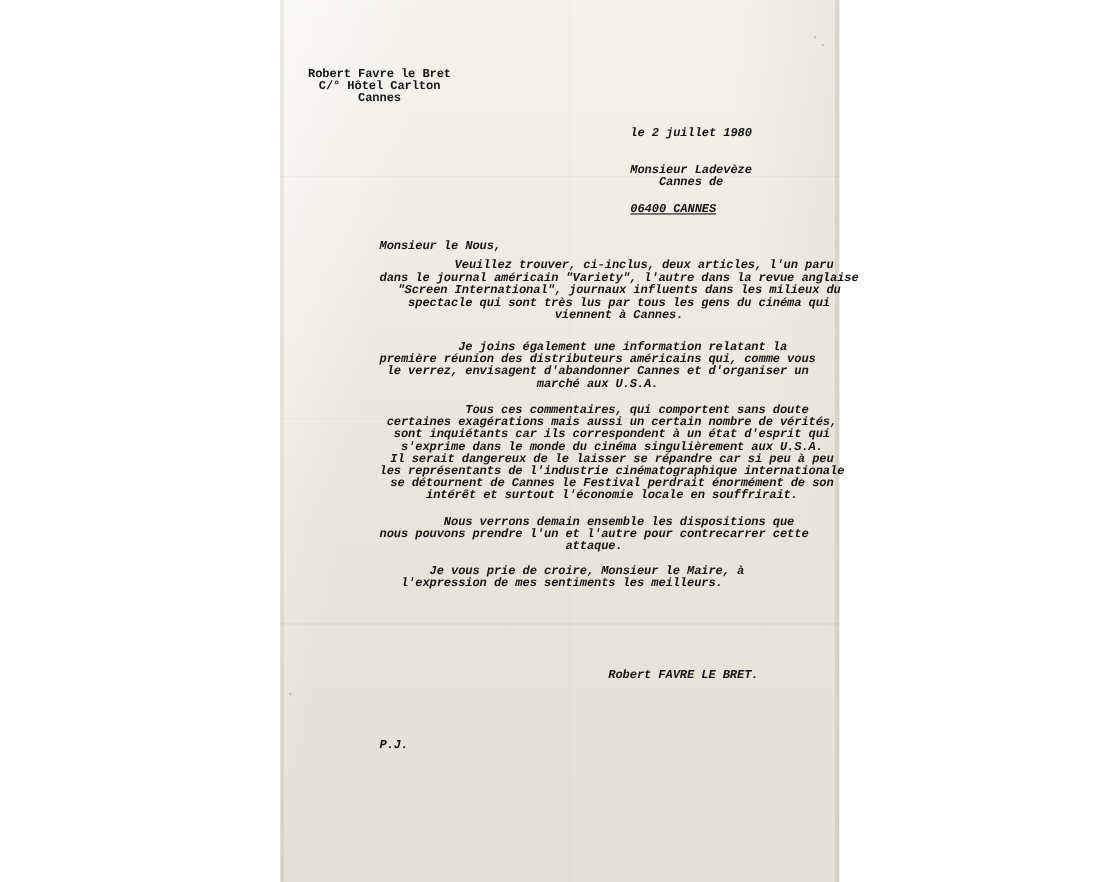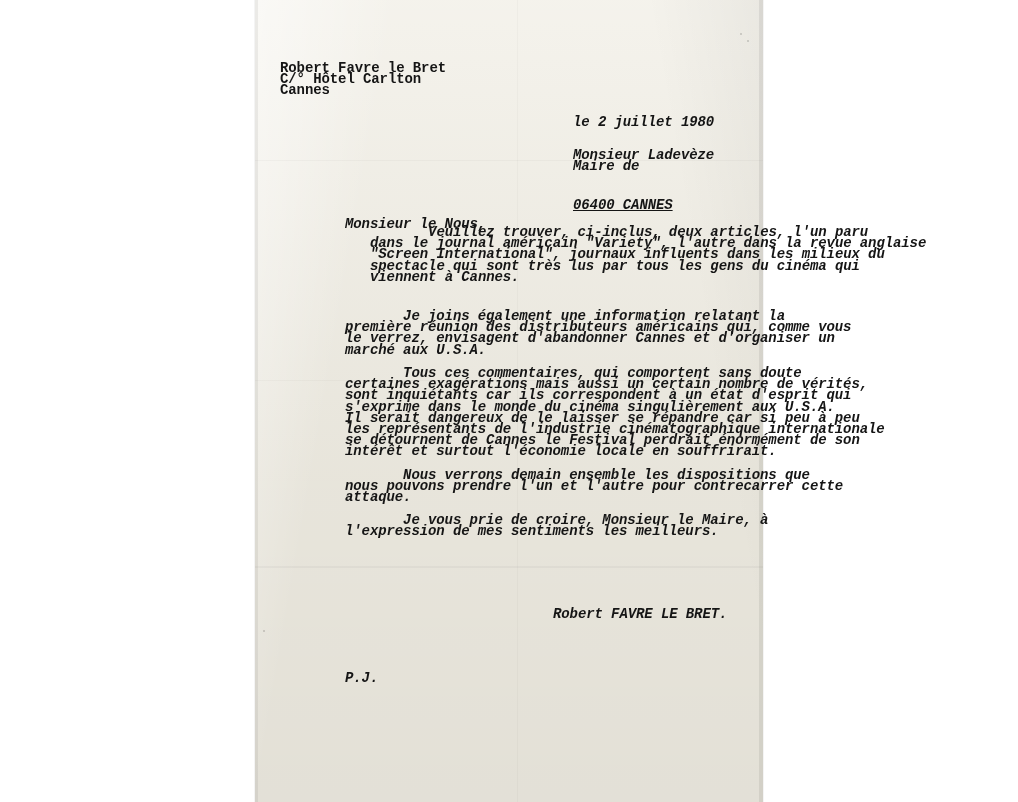--- a/index.html
+++ b/index.html
@@ -43,35 +43,36 @@
   .c3 { left: 0; top: 566px; width: 508px; height: 2px; background: rgba(0,0,0,0.03); }
   .c4 { left: 262px; top: 0; width: 1px; height: 802px; background: rgba(0,0,0,0.022); }
   .edge-l { position:absolute; left:0; top:0; width:3px; height:802px; background: rgba(0,0,0,0.06); }
   .edge-r { position:absolute; right:0; top:0; width:4px; height:802px; background: rgba(0,0,0,0.07); }
   .spot { position:absolute; border-radius:50%; background: rgba(0,0,0,0.18); }
 
   .text {
     position: absolute;
     color: #151515;
     font-family: "Liberation Mono", monospace;
-    font-size: 14px;
+    font-size: 11px;
     line-height: 11.2px;
     font-style: italic;
     font-weight: bold;
     letter-spacing: -0.1px;
     white-space: pre;
+    text-align: center;
   }
   .plain { font-style: normal; }
 
   #sender-block { left: 25px; top: 63px; }
   #date-line { left: 318px; top: 117px; }
   #recipient-block { left: 318px; top: 150px; }
-  #recipient-city { left: 318px; top: 200px; text-decoration: underline; }
+  #recipient-city { left: 318px; top: 186px; text-decoration: underline; }
   #salutation { left: 90px; top: 219px; }
-  #para-1 { left: 90px; top: 227px; margin-left: 25px; }
+  #para-1 { left: 90px; top: 237px; }
   #para-2 { left: 90px; top: 311px; }
   #para-3 { left: 90px; top: 368px; }
   #para-4 { left: 90px; top: 470px; }
   #para-5 { left: 90px; top: 515px; }
   #signature { left: 298px; top: 609px; }
   #enclosure { left: 90px; top: 673px; }
 </style>
 </head>
 <body>
 
@@ -87,21 +88,21 @@
     <div class="spot" style="left:492px; top:40px; width:2px; height:2px;"></div>
     <div class="spot" style="left:8px; top:630px; width:2px; height:2px;"></div>
 
     <div class="text plain" id="sender-block">Robert Favre le Bret
 C/° Hôtel Carlton
 Cannes</div>
 
     <div class="text" id="date-line">le 2 juillet 1980</div>
 
     <div class="text" id="recipient-block">Monsieur Ladevèze
-Maire de</div>
+Cannes de</div>
 
     <div class="text" id="recipient-city">06400 CANNES</div>
 
     <div class="text" id="salutation">Monsieur le Nous,</div>
 
     <div class="text" id="para-1">       Veuillez trouver, ci-inclus, deux articles, l'un paru
 dans le journal américain "Variety", l'autre dans la revue anglaise
 "Screen International", journaux influents dans les milieux du
 spectacle qui sont très lus par tous les gens du cinéma qui
 viennent à Cannes.</div>

